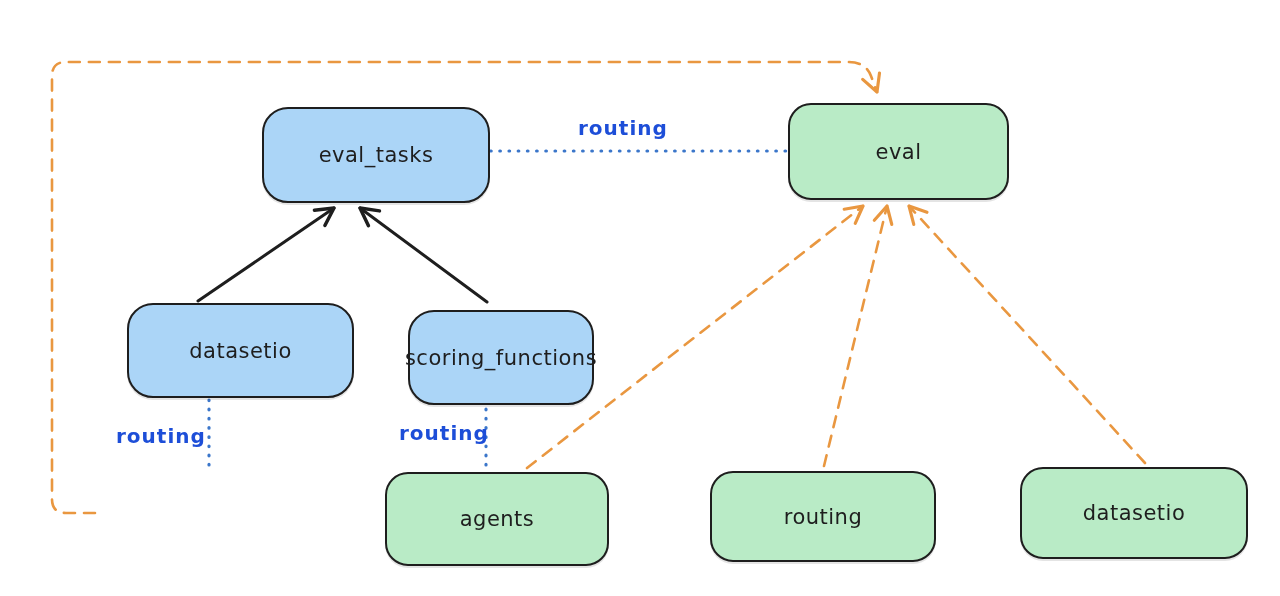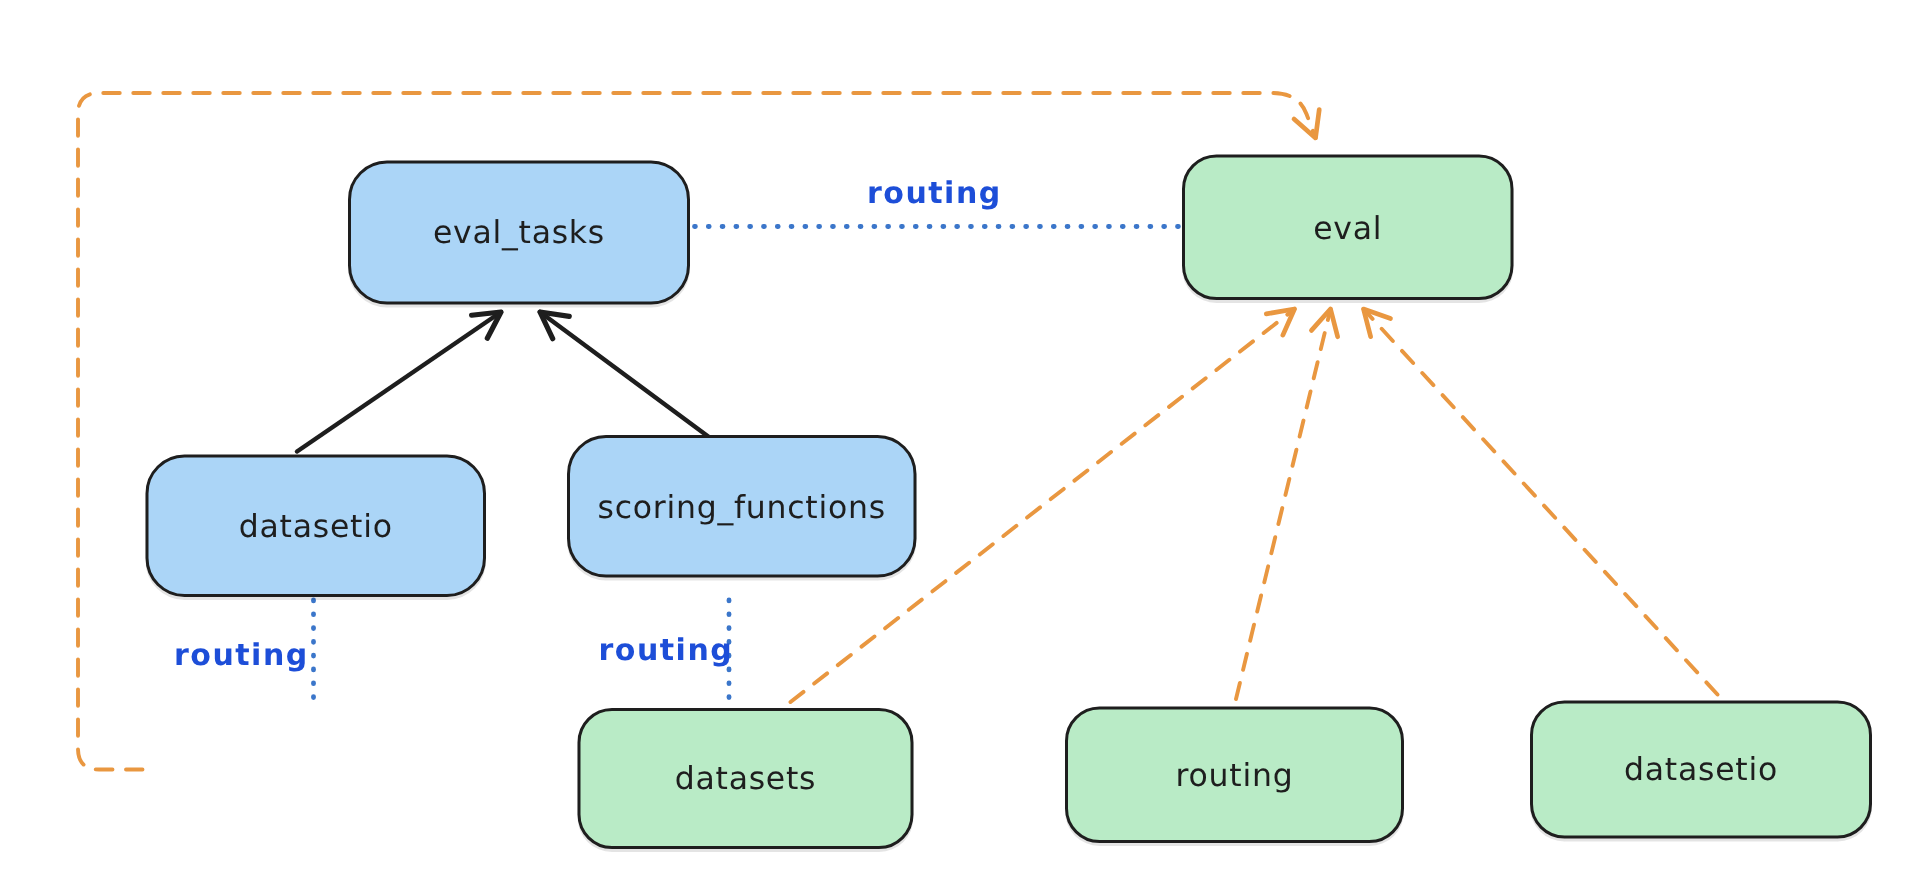--- a/index.html
+++ b/index.html
@@ -29,27 +29,27 @@
     border: 2.5px solid #1e1e1e;
     border-radius: 26px;
     display: flex;
     align-items: center;
     justify-content: center;
     color: #1e1e1e;
     font-size: 21px;
     letter-spacing: 0.5px;
     box-shadow: 0 2px 0 rgba(30,30,30,0.12);
   }
-  .node.blue  { background: #abd5f7; }
+  .node.blue  { background: #abd5f7; margin-left: 30px; }
   .node.green { background: #b9ebc6; border-radius: 23px; }
 
   #n-eval-tasks        { left: 232px; top: 107px; width: 228px; height: 96px; }
   #n-eval              { left: 788px; top: 103px; width: 221px; height: 97px; }
   #n-datasets          { left: 97px;  top: 303px; width: 227px; height: 95px; }
-  #n-scoring-functions { left: 378px; top: 290px; width: 233px; height: 95px; }
+  #n-scoring-functions { left: 378px; top: 310px; width: 186px; height: 95px; }
   #n-datasetio         { left: 95px;  top: 474px; width: 228px; height: 94px; }
   #n-scoring           { left: 385px; top: 472px; width: 224px; height: 94px; }
   #n-agents            { left: 710px; top: 471px; width: 226px; height: 91px; }
   #n-inference         { left: 1020px;top: 467px; width: 228px; height: 92px; }
 
   .routing-label {
     position: absolute;
     color: #1d4ed8;
     font-size: 20px;
     font-weight: 700;
@@ -115,21 +115,21 @@
     <span>datasetio</span>
   </div>
   <div class="node blue" id="n-scoring-functions">
     <span>scoring_functions</span>
   </div>
 
   <div class="node green" id="n-eval">
     <span>eval</span>
   </div>
   <div class="node green" id="n-scoring">
-    <span>datasets</span>
+    <span>agents</span>
   </div>
   <div class="node green" id="n-agents">
     <span>routing</span>
   </div>
   <div class="node green" id="n-inference">
     <span>datasetio</span>
   </div>
 
   <span class="routing-label" id="routing-top">routing</span>
   <span class="routing-label" id="routing-left">routing</span>

